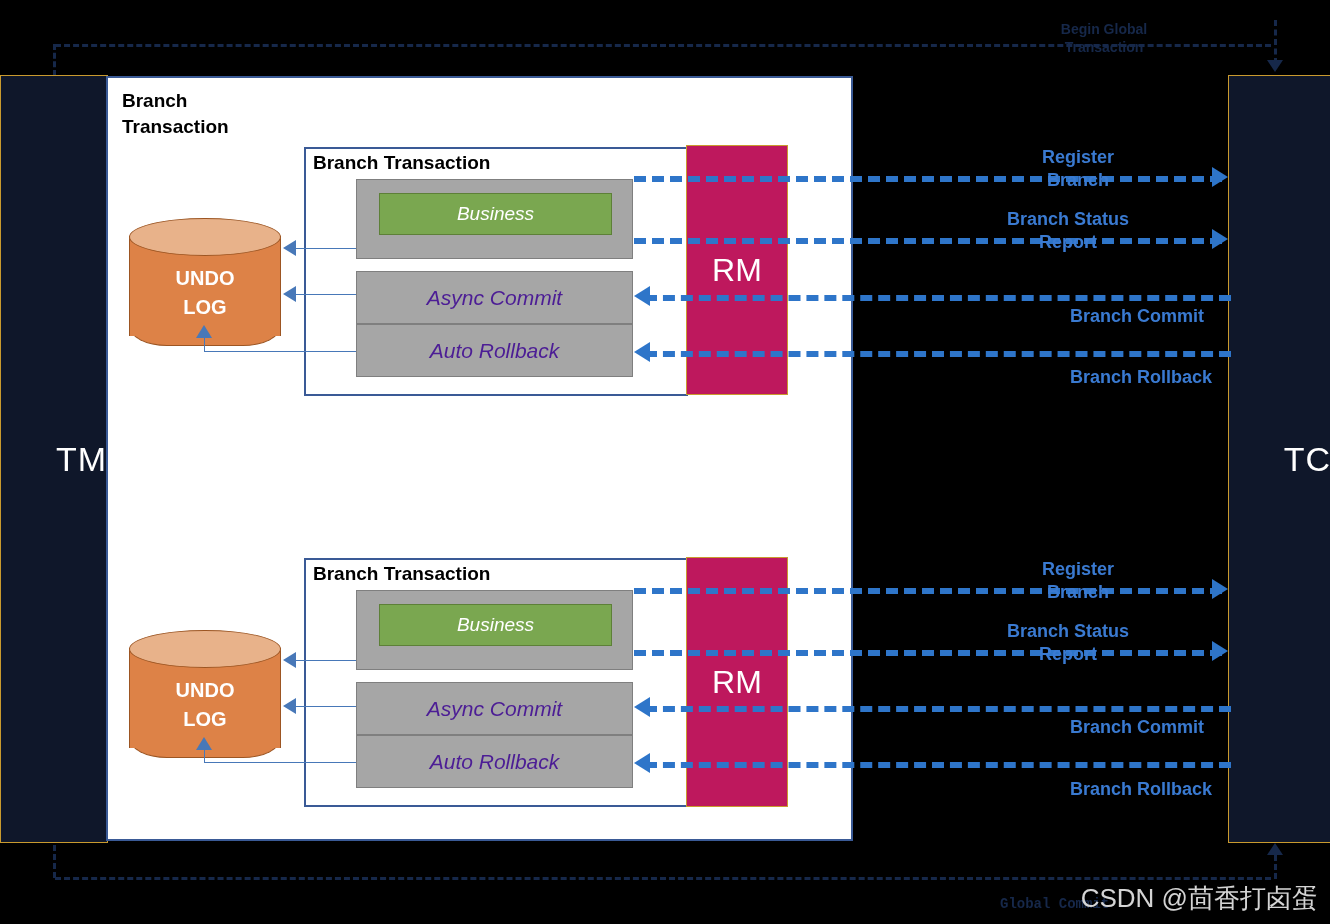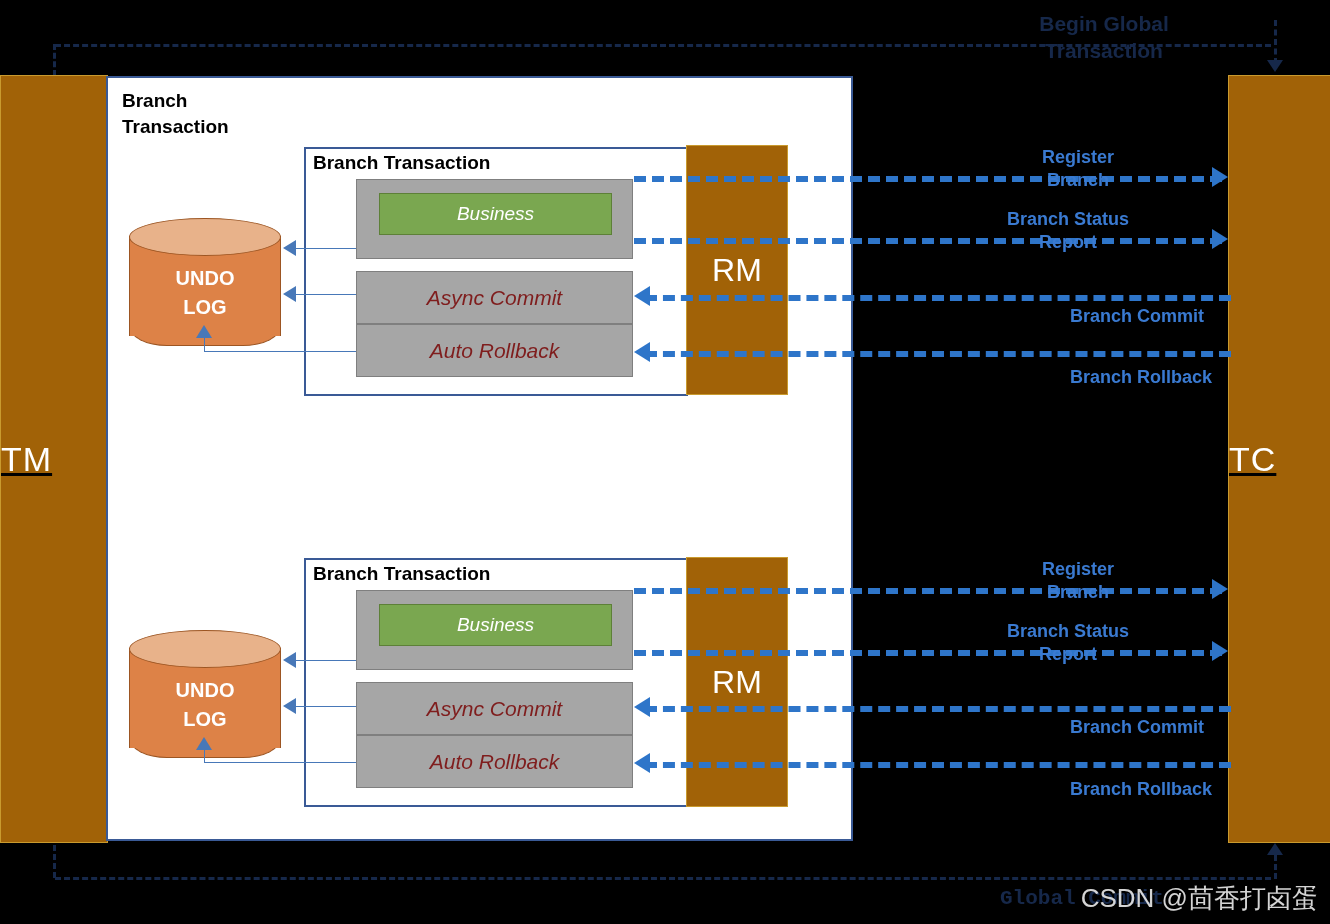--- a/index.html
+++ b/index.html
@@ -1,45 +1,45 @@
 <!DOCTYPE html>
 <html><head>
 <meta charset="utf-8">
 <style>
   html,body{margin:0;padding:0;background:#000;}
   body{font-family:"Liberation Sans",sans-serif;}
   #stage{position:relative;width:1330px;height:924px;background:#000;overflow:hidden;}
 
   
-  .col{position:absolute;background:#a16207;border:1px solid #c99a2e;
-       display:flex;align-items:center;justify-content:flex-start;text-decoration:underline;}
+  .col{position:absolute;background:#0f172a;border:1px solid #c99a2e;
+       display:flex;align-items:center;justify-content:flex-end;}
   .col span{color:#ffffff;font-size:34px;font-weight:400;letter-spacing:1px;}
   #tm-col{left:0px;top:75px;width:106px;height:766px;}
   #tc-col{left:1228px;top:75px;width:102px;height:766px;}
 
   
   #gt-panel{position:absolute;left:106px;top:76px;width:747px;height:765px;
             background:#ffffff;border:2px solid #3a5a96;box-sizing:border-box;}
   #gt-title{position:absolute;left:122px;top:88px;width:220px;
             font-size:19px;font-weight:bold;color:#000;line-height:1.35;}
 
   
   .branch{position:absolute;border:2px solid #3a5a96;background:#fff;box-sizing:border-box;}
   .branch-title{position:absolute;font-size:19px;font-weight:bold;color:#000;text-align:center;}
 
   
   .grey{position:absolute;background:#a6a6a6;border:1px solid #7f7f7f;box-sizing:border-box;
         display:flex;align-items:center;justify-content:center;}
-  .grey span{color:#7f1d1d;font-size:21px;font-style:italic;font-family:"Liberation Sans",sans-serif;}
+  .grey span{color:#4c1d95;font-size:21px;font-style:italic;font-family:"Liberation Sans",sans-serif;}
   .green{position:absolute;background:#7aa750;border:1px solid #5d8038;box-sizing:border-box;
          display:flex;align-items:center;justify-content:center;}
   .green span{color:#ffffff;font-size:19px;font-style:italic;}
 
   
-  .rm{position:absolute;background:#a16207;border:1px solid #c99a2e;box-sizing:border-box;
+  .rm{position:absolute;background:#be185d;border:1px solid #c99a2e;box-sizing:border-box;
       display:flex;align-items:center;justify-content:center;}
   .rm span{color:#ffffff;font-size:32px;}
 
   
   .cyl{position:absolute;}
   .cyl-body{position:absolute;left:0;top:18px;width:152px;height:100px;background:#dd8247;
             border-left:1.5px solid #9c5522;border-right:1.5px solid #9c5522;box-sizing:border-box;}
   .cyl-bottom{position:absolute;left:0;top:88px;width:152px;height:40px;background:#dd8247;
               border:1.5px solid #9c5522;border-radius:50%/100%;box-sizing:border-box;
               border-top:none;}
@@ -63,21 +63,21 @@
   .dash-arrow-right{position:absolute;width:0;height:0;
       border-top:10px solid transparent;border-bottom:10px solid transparent;
       border-left:16px solid #2e75c9;}
   .dash-arrow-left{position:absolute;width:0;height:0;
       border-top:10px solid transparent;border-bottom:10px solid transparent;
       border-right:16px solid #2e75c9;}
 
   .msg{position:absolute;color:#3a7ad1;font-size:18px;font-weight:bold;line-height:1.25;}
 
   
-  .darkmsg{position:absolute;color:#16284a;font-size:21px;font-weight:bold;line-height:1.3;}
+  .darkmsg{position:absolute;color:#16284a;font-size:14px;font-weight:bold;line-height:1.3;margin-top:10px;}
   .dkdash{position:absolute;height:0;border-top:3px dashed #16284a;}
   .dk-arrow-down{position:absolute;width:0;height:0;
       border-left:8px solid transparent;border-right:8px solid transparent;
       border-top:12px solid #16284a;}
   .dk-arrow-up{position:absolute;width:0;height:0;
       border-left:8px solid transparent;border-right:8px solid transparent;
       border-bottom:12px solid #16284a;}
   .dk-v{position:absolute;width:0;border-left:3px dashed #16284a;}
 
   

